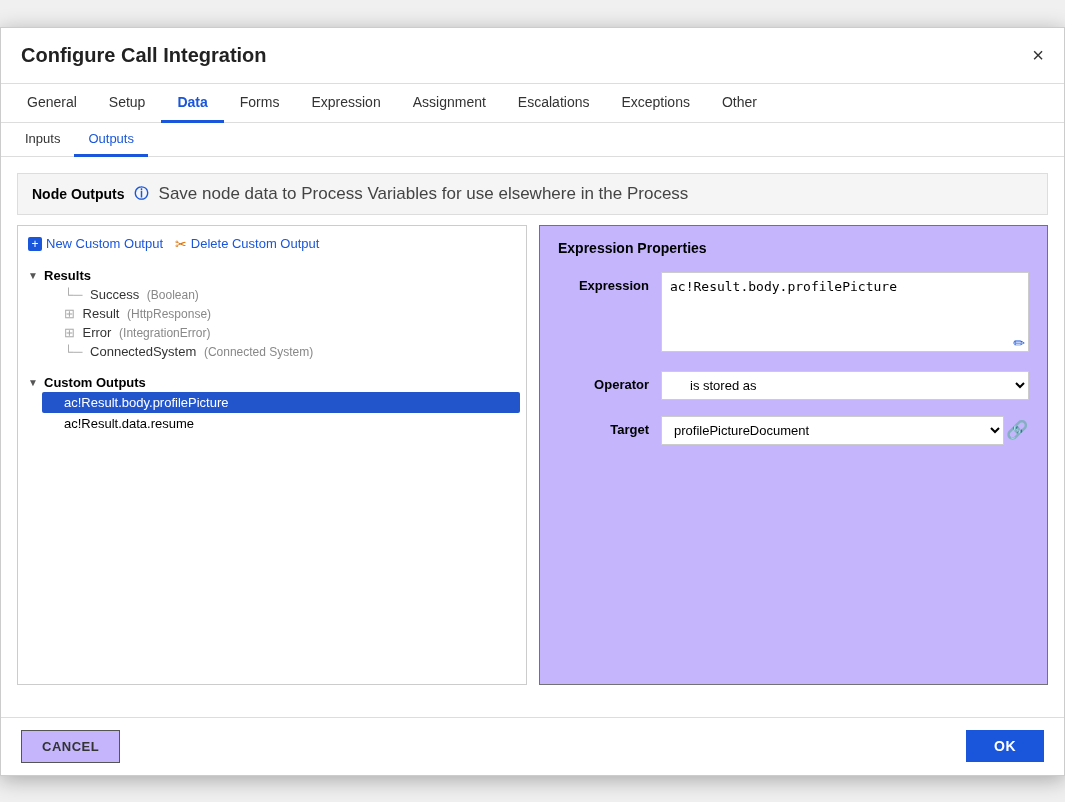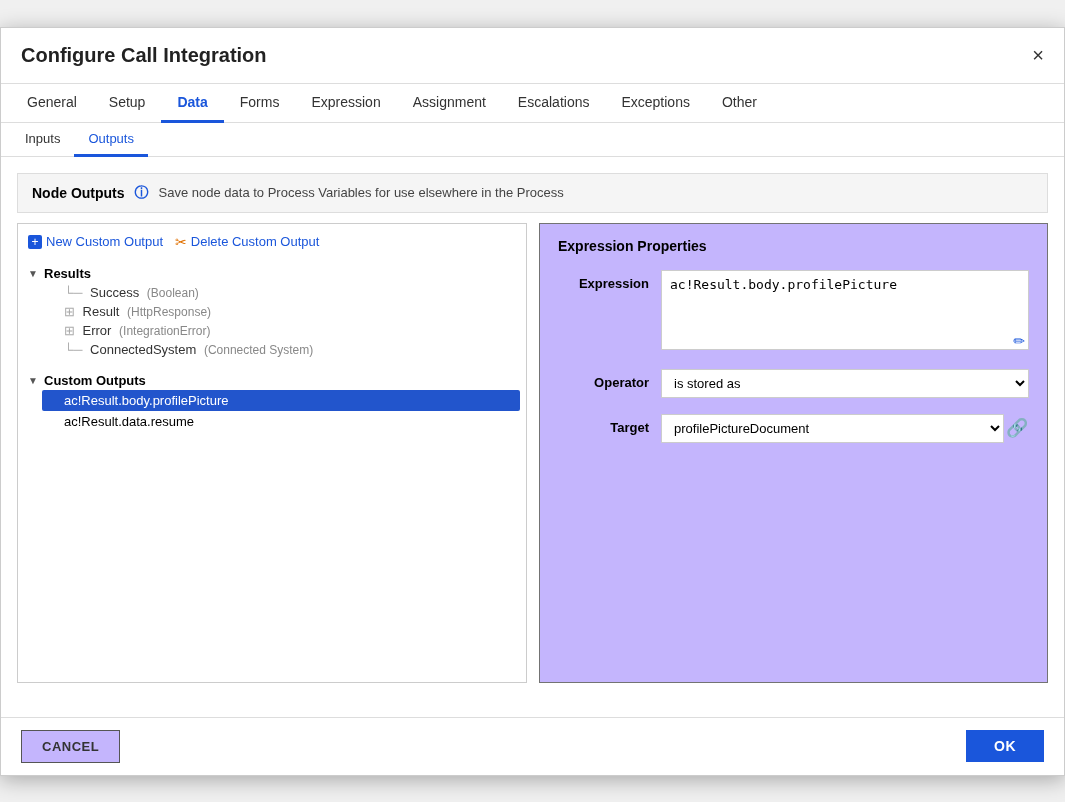--- a/index.html
+++ b/index.html
@@ -90,21 +90,21 @@
       font-weight: bold;
       font-size: 14px;
     }
     .info-icon {
       color: #1a56db;
       font-size: 14px;
       font-weight: bold;
     }
     .node-outputs-hint {
       color: #444;
-      font-size: 13px;
+      font-size: 17px;
     }
     .content-area {
       display: flex;
       gap: 12px;
       height: 460px;
     }
     .tree-panel {
       width: 510px;
       border: 1px solid #ccc;
       background: #fff;
@@ -215,21 +215,21 @@
     .edit-icon {
       position: absolute;
       bottom: 4px;
       right: 4px;
       color: #1a56db;
       font-size: 14px;
       cursor: pointer;
     }
     .operator-select {
       width: 100%;
-      padding: 5px 8px;
+      padding: 5px 24px;
       border: 1px solid #ccc;
       font-size: 13px;
       background: #fff;
       cursor: pointer;
       appearance: auto;
     }
     .target-row {
       display: flex;
       align-items: center;
       gap: 3px;

